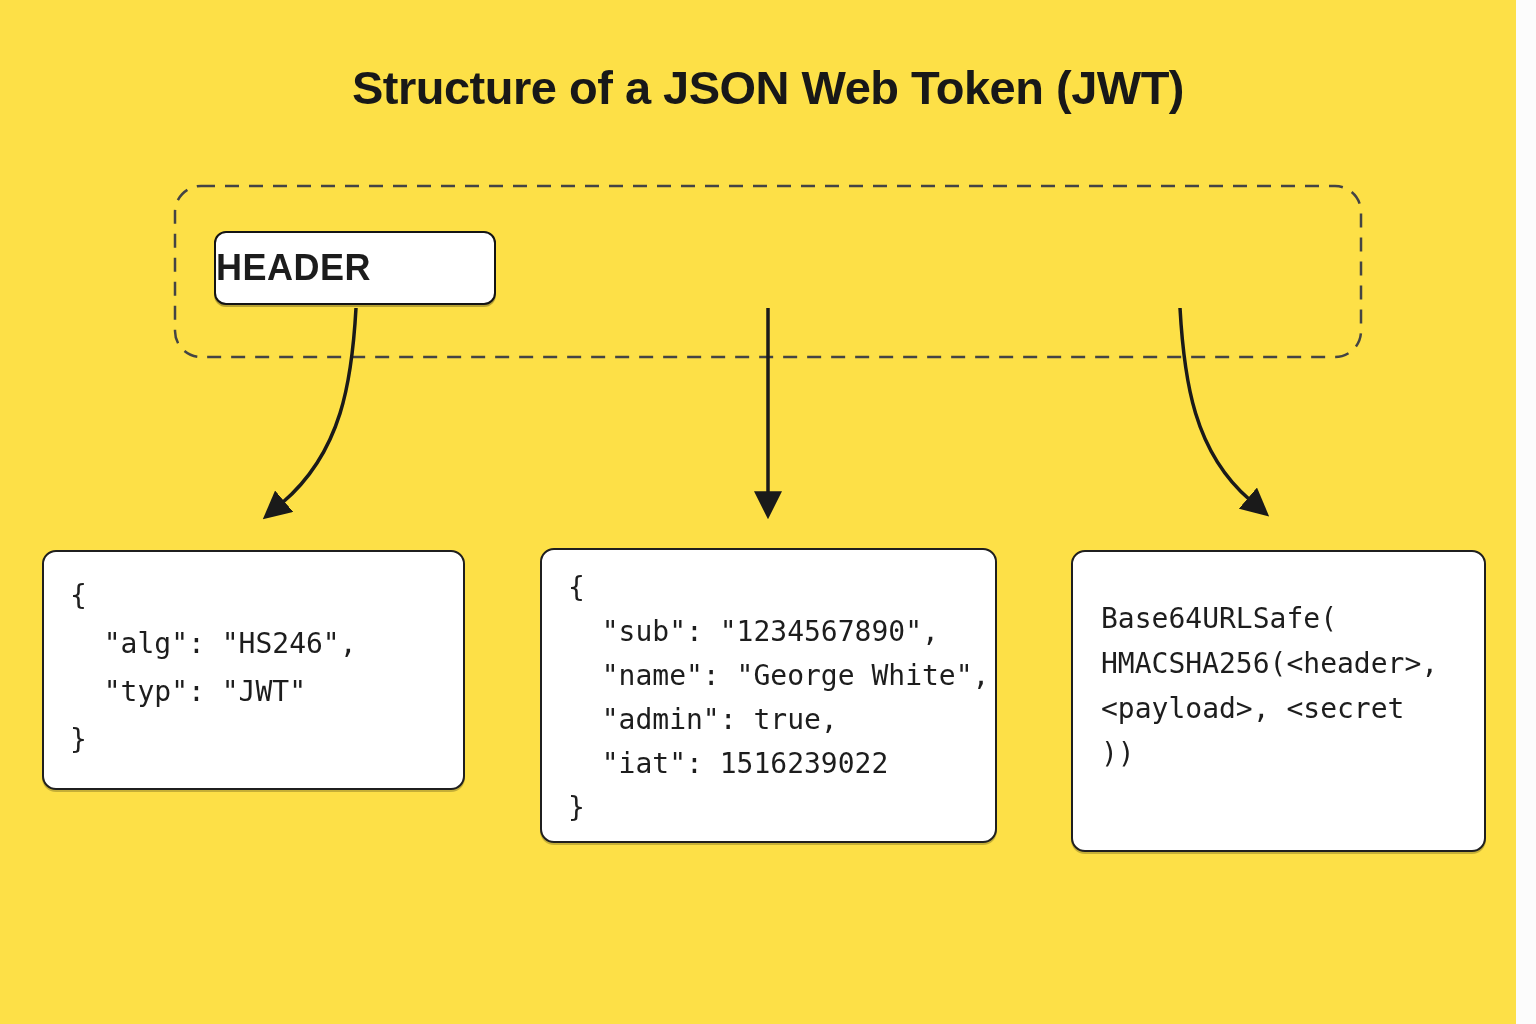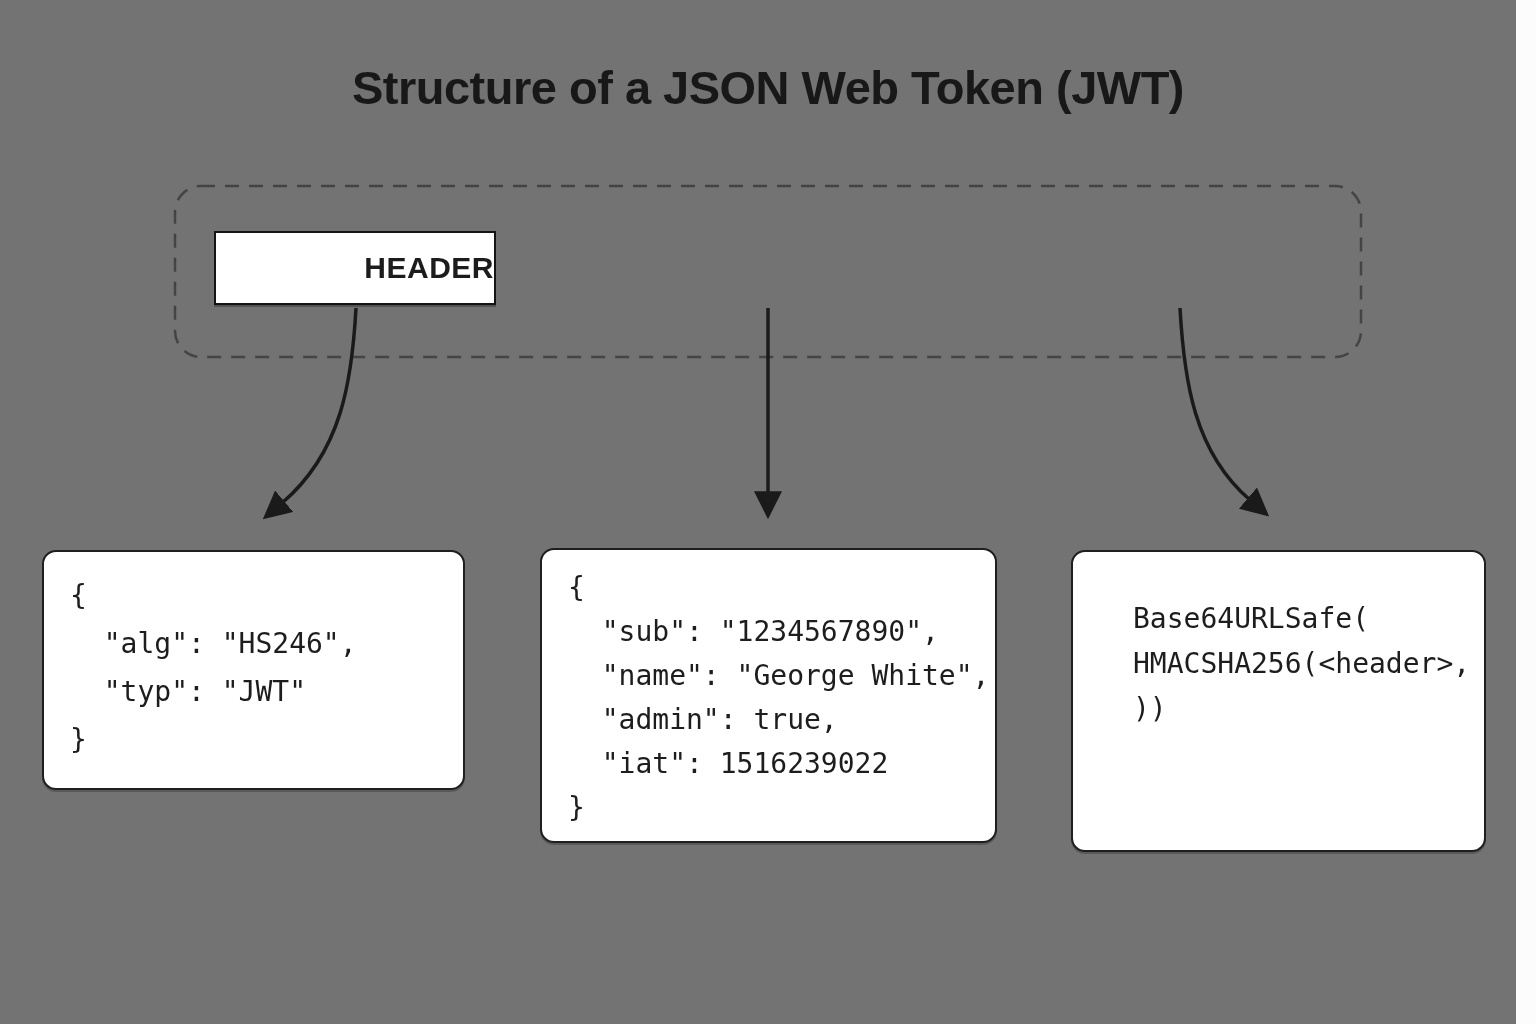--- a/index.html
+++ b/index.html
@@ -4,21 +4,21 @@
 <style>
   html, body {
     margin: 0;
     padding: 0;
     background: #fcfcfc;
   }
   .stage {
     position: relative;
     width: 1516px;
     height: 1024px;
-    background: #737373;
+    background: #fde047;
     overflow: hidden;
     font-family: "Liberation Sans", sans-serif;
     color: #1a1a1a;
   }
   .title {
     position: absolute;
     top: 60px;
     left: 0;
     width: 1536px;
     text-align: center;
@@ -32,26 +32,26 @@
     top: 0;
     left: 0;
     width: 1536px;
     height: 1024px;
   }
   .part-box {
     position: absolute;
     box-sizing: border-box;
     background: #ffffff;
     border: 2.5px solid #141414;
-    border-radius: 0;
+    border-radius: 12px;
     box-shadow: 0 2px 0 rgba(0,0,0,0.28);
     display: flex;
     align-items: center;
-    justify-content: flex-end;
-    font-size: 30px;
+    justify-content: flex-start;
+    font-size: 36px;
     font-weight: 700;
     letter-spacing: 0.5px;
     color: #1c1c1c;
   }
   .part-header    { left: 214px;  top: 231px; width: 282px; height: 74px; }
   .part-payload   { left: 607px;  top: 230px; width: 320px; height: 74px; }
   .part-signature { left: 1038px; top: 231px; width: 287px; height: 74px; }
 
   .code-box {
     position: absolute;
@@ -74,21 +74,21 @@
   .code-header .code-line { line-height: 48px; }
   .code-payload {
     left: 540px; top: 548px; width: 457px; height: 295px;
     padding: 16px 26px;
   }
   .code-payload .code-line { line-height: 44px; }
   .code-signature {
     left: 1071px; top: 550px; width: 415px; height: 302px;
     padding: 44px 26px 18px 28px;
   }
-  .code-signature .code-line { line-height: 45px; margin-left: 32px; }
+  .code-signature .code-line { line-height: 45px; }
 </style>
 </head>
 <body>
 
 <div class="stage">
 
   <div class="title">Structure of a JSON Web Token (JWT)</div>
 
   <svg class="overlay" viewBox="0 0 1536 1024" aria-hidden="true">
     <defs>
@@ -124,16 +124,17 @@
     <div class="code-line">  "sub": "1234567890",</div>
     <div class="code-line">  "name": "George White",</div>
     <div class="code-line">  "admin": true,</div>
     <div class="code-line">  "iat": 1516239022</div>
     <div class="code-line">}</div>
   </div>
 
   <div class="code-box code-signature">
     <div class="code-line">Base64URLSafe(</div>
     <div class="code-line">HMACSHA256(&lt;header&gt;,</div>
+    <div class="code-line">&lt;payload&gt;, &lt;secret</div>
     <div class="code-line">))</div>
   </div>
 
 </div>
 
 </body></html>

